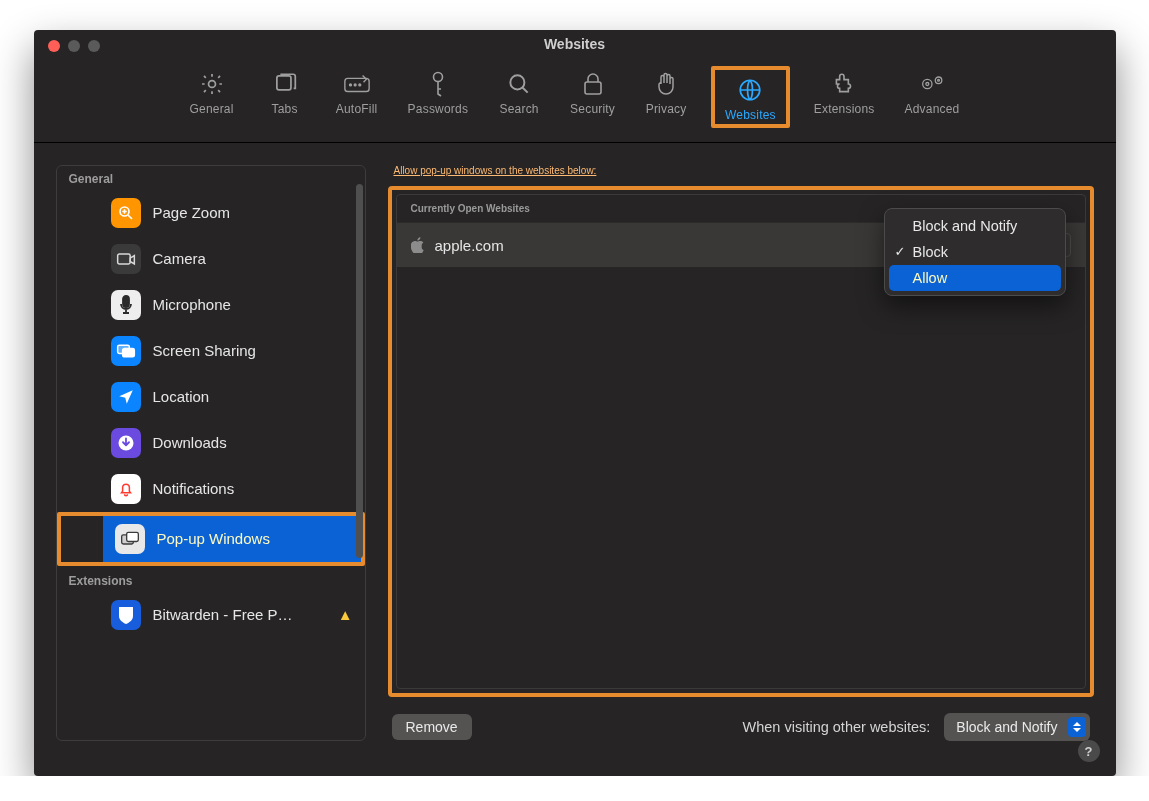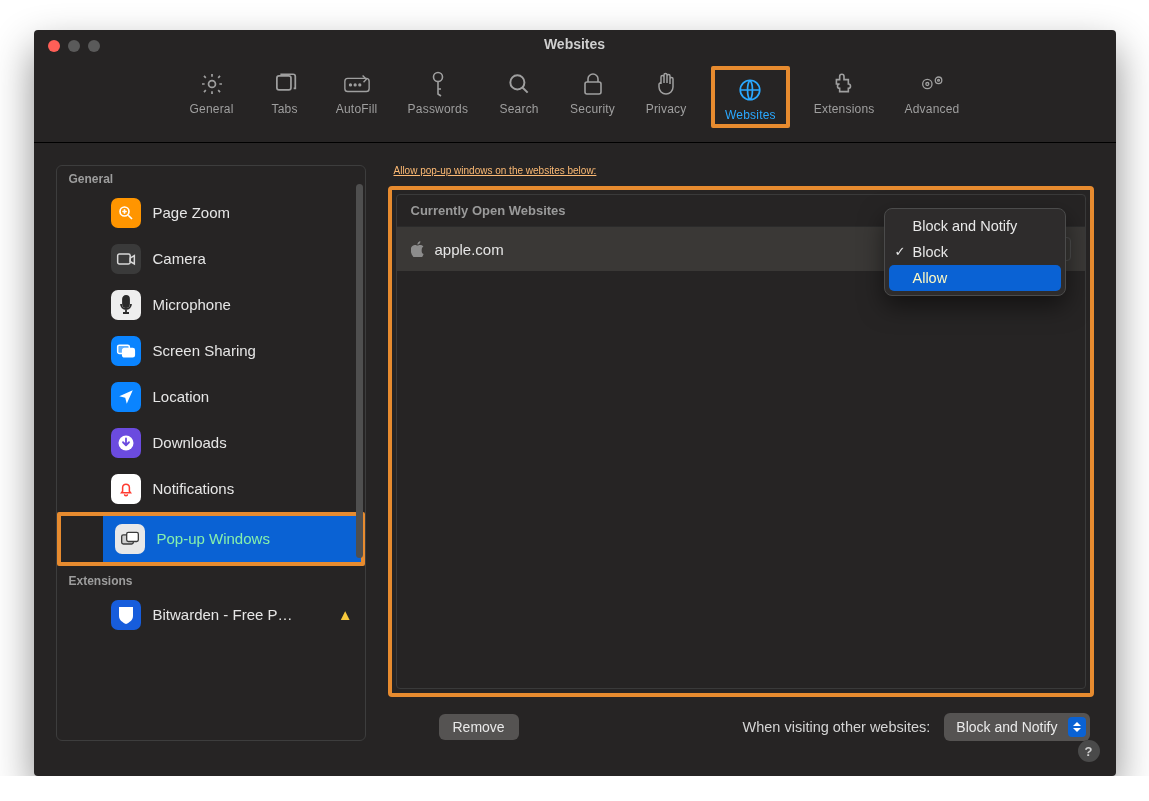--- a/index.html
+++ b/index.html
@@ -62,21 +62,21 @@
     line-height:20px;
     margin-left:42px;
   }
   .side-item .sicon {
     width:30px; height:30px; border-radius:7px;
     display:flex; align-items:center; justify-content:center;
     flex:0 0 30px;
     background:#3a3a3a;
   }
   .side-item .slabel { flex:1; white-space:nowrap; overflow:hidden; text-overflow:ellipsis; }
-  .side-item.selected { background:#0a62d4; color:#86efac; }
+  .side-item.selected { background:#0a62d4; color:#fef9c3; }
   .side-item .warn { color:#f8c93c; font-size:15px; margin-left:4px; }
   .sidebar .hl-orange { margin:0 0; }
   .sidebar-track {
     position:absolute; right:2px; top:12px; bottom:12px; width:7px;
   }
   .sidebar-thumb {
     position:absolute; right:0; top:6px; width:7px; height:68%;
     background:#4f4f4f; border-radius:4px;
   }
 
@@ -89,21 +89,21 @@
     position:relative;
     min-height:0;
   }
   .listbox-inner {
     border:1px solid #3a3a3a; border-radius:4px;
     height:100%;
     background:#262424;
     overflow:hidden;
   }
   .list-section-head {
-    font-size:13px; font-weight:700; color:#9a9a9a;
+    font-size:10px; font-weight:700; color:#9a9a9a;
     padding:8px 14px;
   }
   .site-row {
     display:flex; align-items:center; gap:10px;
     padding:10px 14px;
     background:#3a3836; color:#e5e5e5; font-size:15px;
     border-top:1px solid #2b2b2b;
   }
   .site-row .apple { color:#8c8c8c; }
   .site-row .rowfield {
@@ -126,21 +126,21 @@
   .menu .mitem.hl { background:#0a62d4; color:#fef9c3; }
 
   
   .footer {
     display:flex; align-items:center; gap:14px;
     padding:16px 4px 0 4px;
   }
   .btn {
     background:#555352; color:#e9e9e9;
     border:none; border-radius:6px;
-    font-size:14px; padding:5px 14px;margin-left:47px;
+    font-size:14px; padding:5px 14px;
   }
   .footer .spacer { flex:1; }
   .footer-label { font-size:14.5px; color:#d4d4d4; }
   .popupbtn {
     display:flex; align-items:center;
     background:#555352; border-radius:6px;
     font-size:14px; color:#eaeaea;
     padding:4px 4px 4px 12px;
   }
   .popupbtn .arrows {

